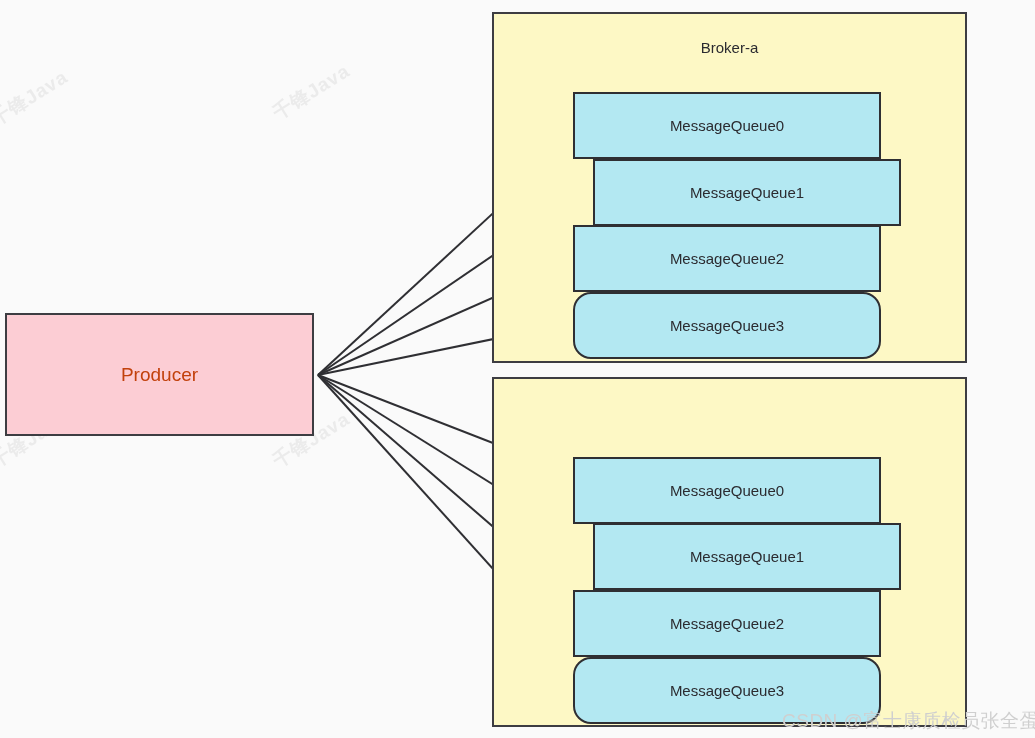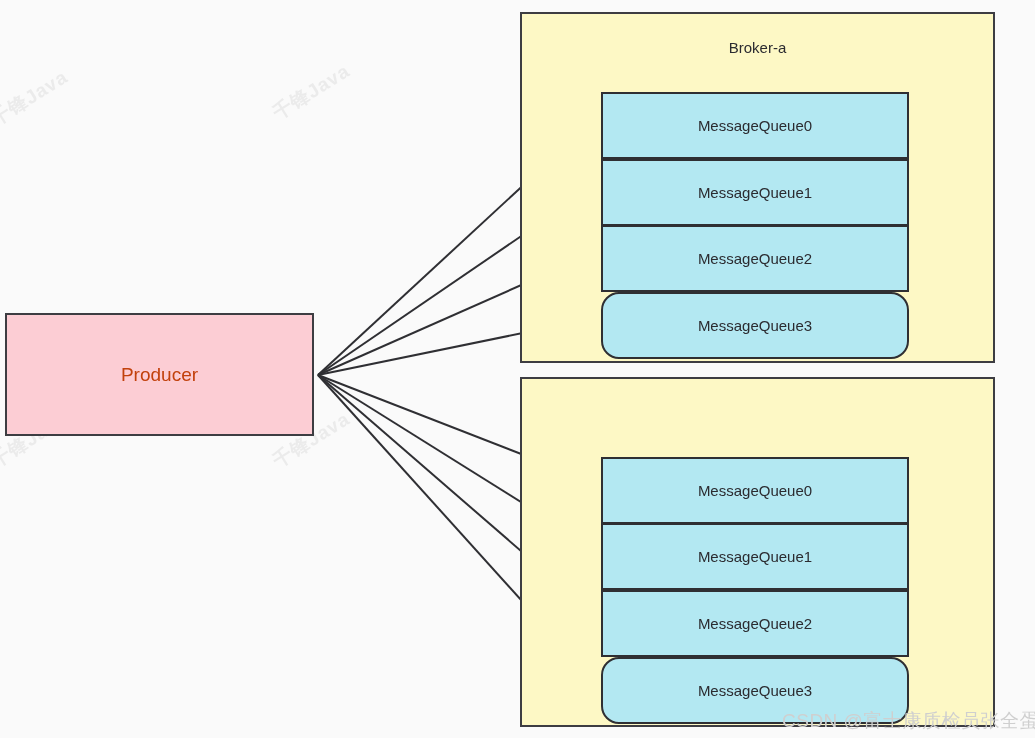--- a/index.html
+++ b/index.html
@@ -57,21 +57,21 @@
     align-items: center;
     justify-content: center;
   }
   .producer-label {
     font-size: 19px;
     color: #c2410c;
   }
 
   .broker-box {
     position: absolute;
-    left: 520px;
+    left: 492px;
     width: 475px;
     background: #fdf8c5;
     border: 2px solid #3d3d42;
     box-sizing: border-box;
   }
   #broker-0 { top: 12px;  height: 351px; }
   #broker-1 { top: 377px; height: 350px; }
 
   .broker-title {
     position: absolute;
@@ -95,21 +95,21 @@
     align-items: center;
     justify-content: center;
   }
   .queue-label {
     font-size: 15px;
     color: #2b2b30;
   }
 
   
   .q0 { top: 78px; }
-  .q1 { top: 145px; }
+  .q1 { top: 145px; margin-left: 20px; }
   .q2 { top: 211px; }
   .q3 { top: 278px; border-radius: 18px; }
 
   #broker-1 .q0 { top: 78px; }
   #broker-1 .q1 { top: 144px; }
   #broker-1 .q2 { top: 211px; }
   #broker-1 .q3 { top: 278px; }
 
   
   #arrow-layer {

